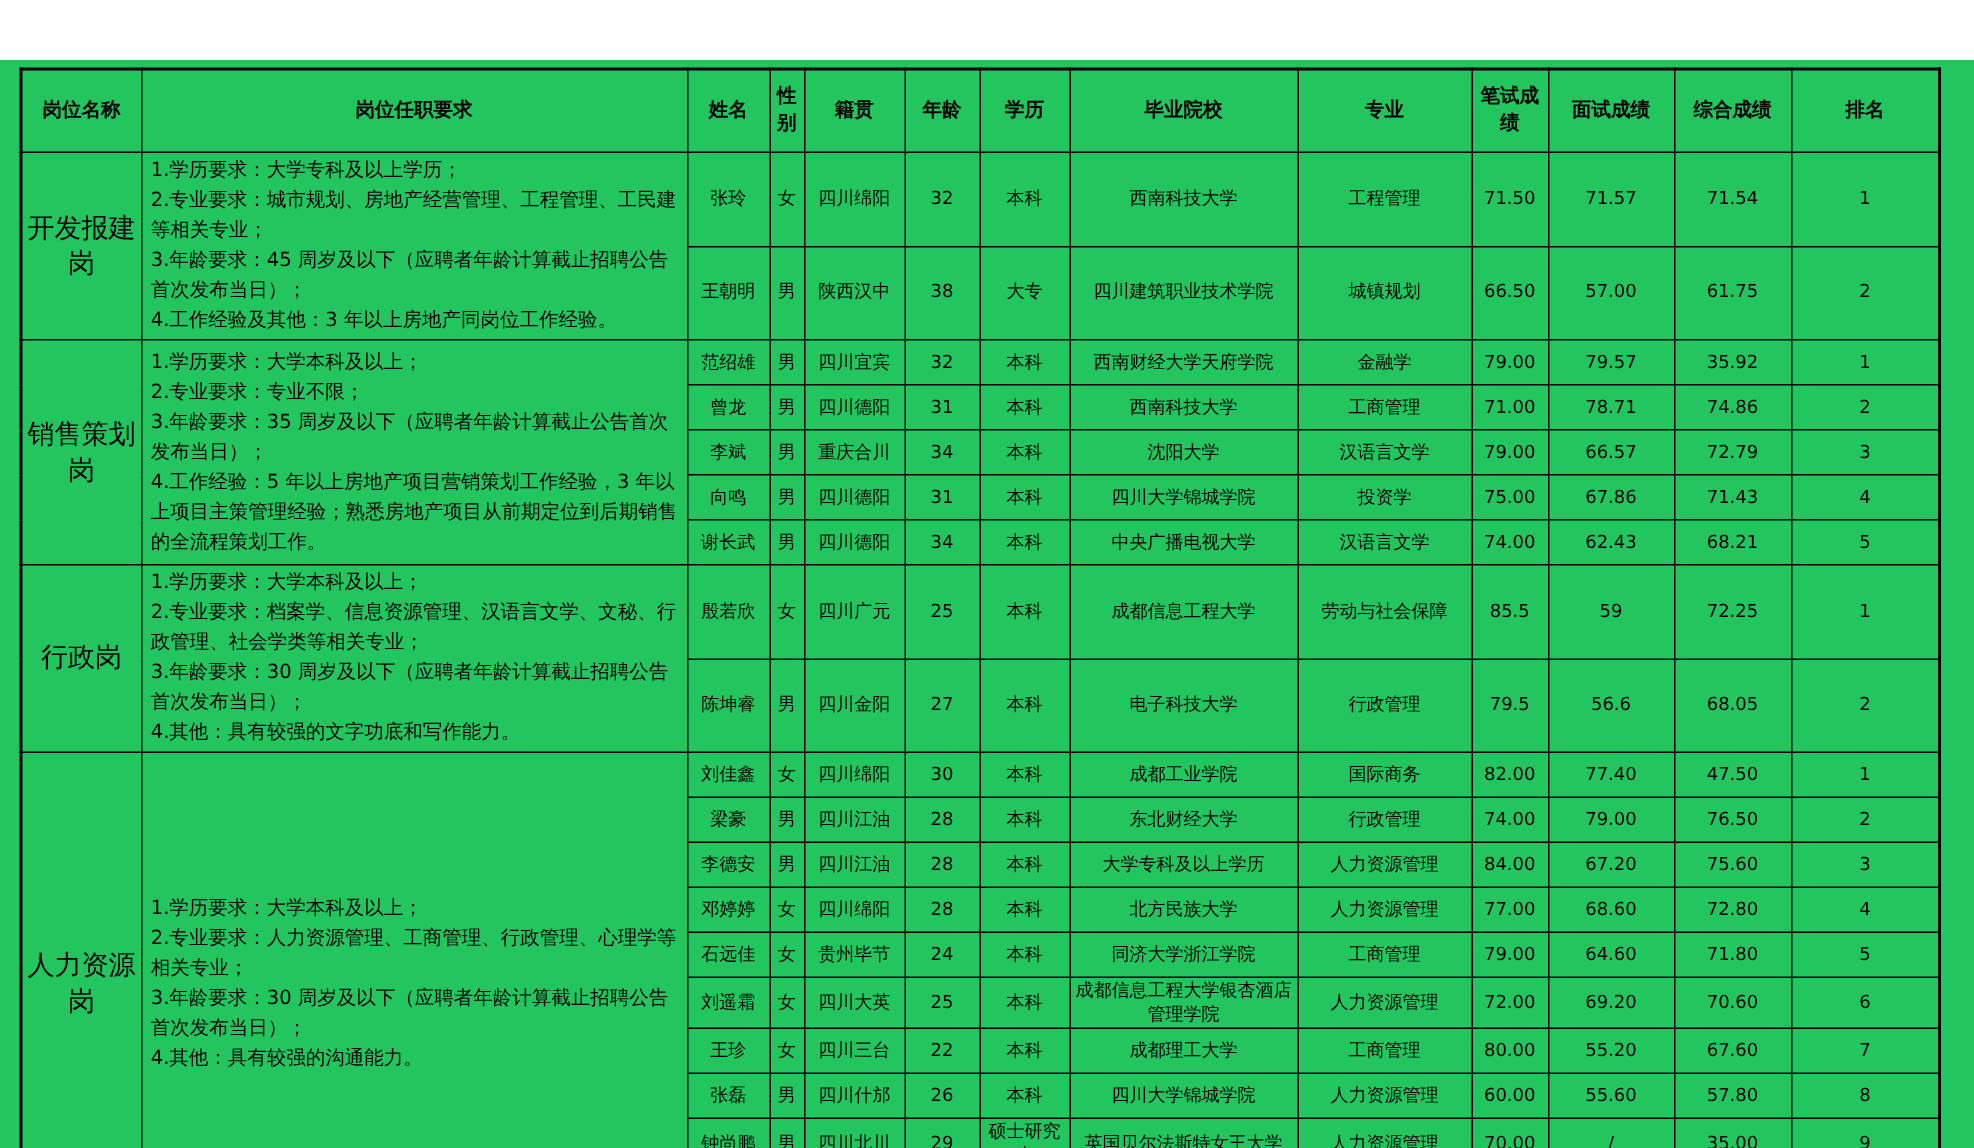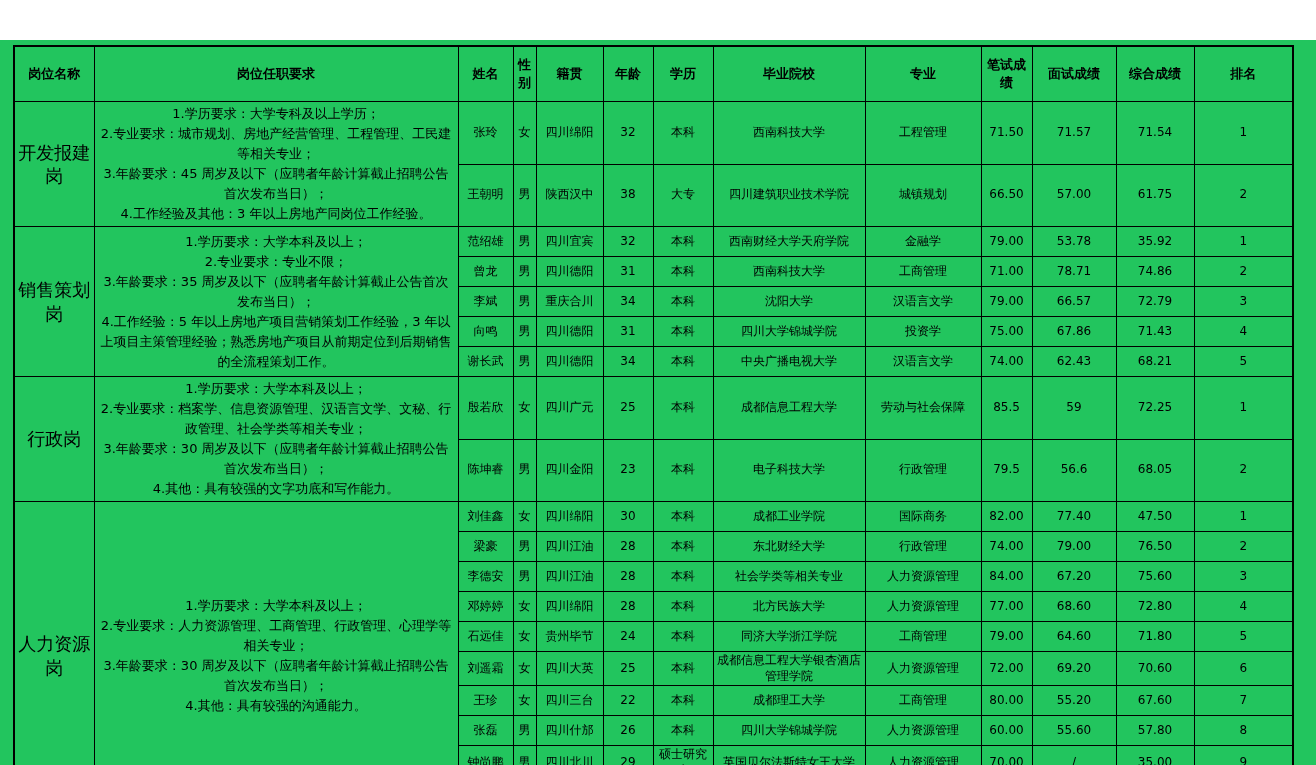--- a/index.html
+++ b/index.html
@@ -5,21 +5,21 @@
   html,body{margin:0;padding:0;background:#ffffff;}
   .page{width:1316px;height:761px;background:#22c55e;overflow:hidden;margin-top:40px;}
   .wrap{margin:5px 0 0 13px;width:1279px;}
   table{border-collapse:collapse;table-layout:fixed;width:1279px;
         border:2px solid #000;border-bottom:3px solid #000;
         font-family:"DejaVu Sans","Liberation Sans",sans-serif;color:#000;}
   th,td{border:1px solid #000;overflow:hidden;word-break:break-all;}
   th{font-size:13px;font-weight:bold;height:50px;padding:2px;line-height:1.35;text-align:center;vertical-align:middle;}
   td{font-size:12px;text-align:center;vertical-align:middle;padding:1px 2px;line-height:1.3;}
   td.cell-position{font-size:18px;}
-  td.cell-requirements{text-align:center;font-size:13px;line-height:20px;white-space:pre-line;padding:2px 6px;word-break:normal;overflow-wrap:break-word;}
+  td.cell-requirements{text-align:left;font-size:13px;line-height:20px;white-space:pre-line;padding:2px 6px;word-break:normal;overflow-wrap:break-word;}
   tr.h55 td{height:54px;}
   tr.h28 td{height:27px;}
   tr.h54 td{height:53px;}
 </style>
 </head>
 <body>
 
 <div class="page">
   <div class="wrap">
     <table>
@@ -94,21 +94,21 @@
 3.年龄要求：35 周岁及以下（应聘者年龄计算截止公告首次发布当日）；
 4.工作经验：5 年以上房地产项目营销策划工作经验，3 年以上项目主策管理经验；熟悉房地产项目从前期定位到后期销售的全流程策划工作。</td>
             <td>范绍雄</td>
             <td>男</td>
             <td>四川宜宾</td>
             <td>32</td>
             <td>本科</td>
             <td>西南财经大学天府学院</td>
             <td>金融学</td>
             <td>79.00</td>
-            <td>53.78</td>
+            <td>79.57</td>
             <td>35.92</td>
             <td>1</td>
           </tr>
           <tr class="h28">
             <td>曾龙</td>
             <td>男</td>
             <td>四川德阳</td>
             <td>31</td>
             <td>本科</td>
             <td>西南科技大学</td>
@@ -172,21 +172,21 @@
             <td>劳动与社会保障</td>
             <td>85.5</td>
             <td>59</td>
             <td>72.25</td>
             <td>1</td>
           </tr>
           <tr class="h54">
             <td>陈坤睿</td>
             <td>男</td>
             <td>四川金阳</td>
-            <td>23</td>
+            <td>27</td>
             <td>本科</td>
             <td>电子科技大学</td>
             <td>行政管理</td>
             <td>79.5</td>
             <td>56.6</td>
             <td>68.05</td>
             <td>2</td>
           </tr>
           <tr class="h28">
             <td rowspan="10" class="cell-position">人力资源岗</td>
@@ -218,21 +218,21 @@
             <td>79.00</td>
             <td>76.50</td>
             <td>2</td>
           </tr>
           <tr class="h28">
             <td>李德安</td>
             <td>男</td>
             <td>四川江油</td>
             <td>28</td>
             <td>本科</td>
-            <td>社会学类等相关专业</td>
+            <td>大学专科及以上学历</td>
             <td>人力资源管理</td>
             <td>84.00</td>
             <td>67.20</td>
             <td>75.60</td>
             <td>3</td>
           </tr>
           <tr class="h28">
             <td>邓婷婷</td>
             <td>女</td>
             <td>四川绵阳</td>

